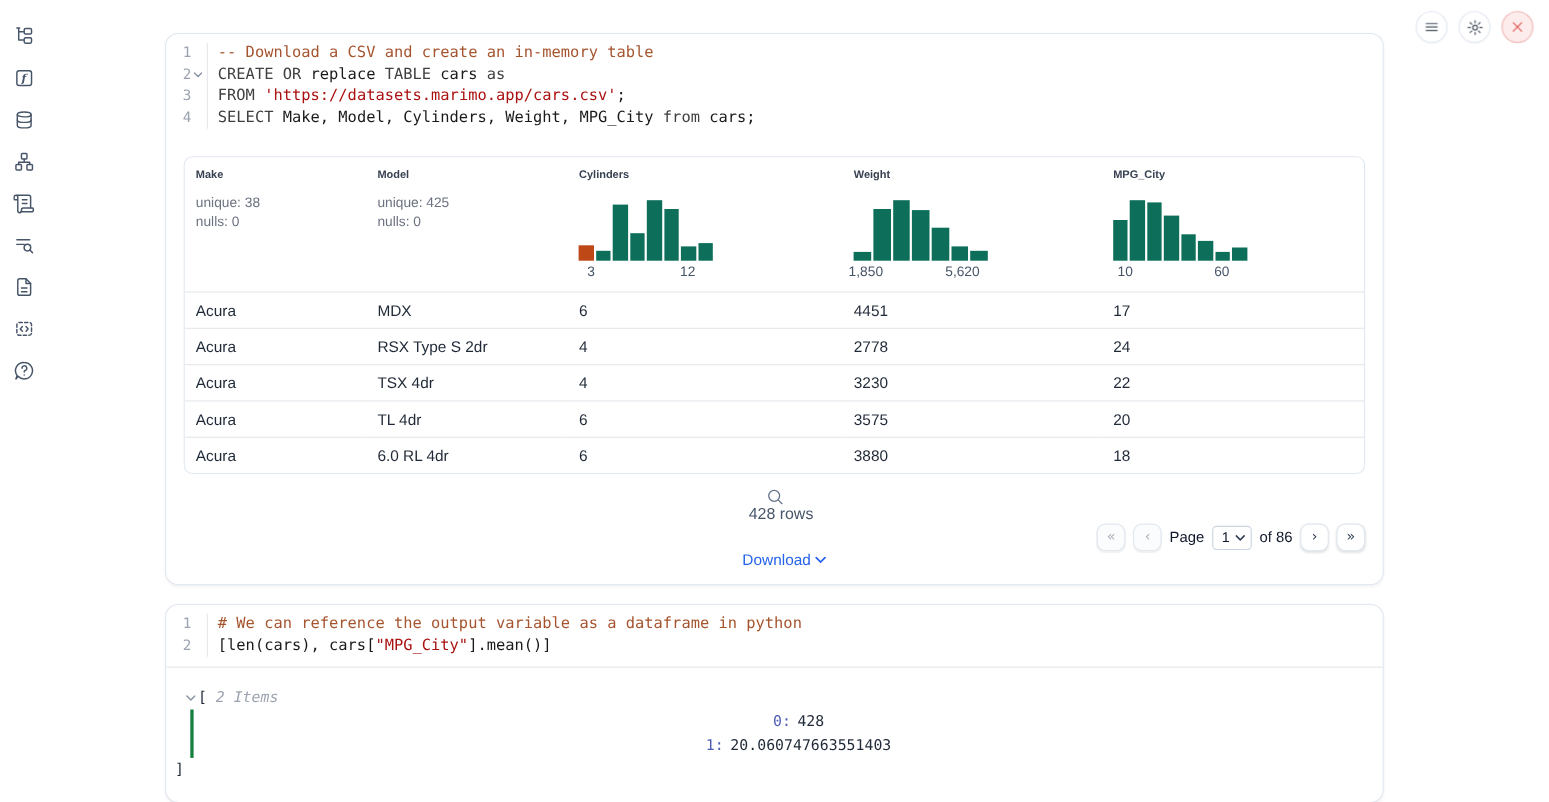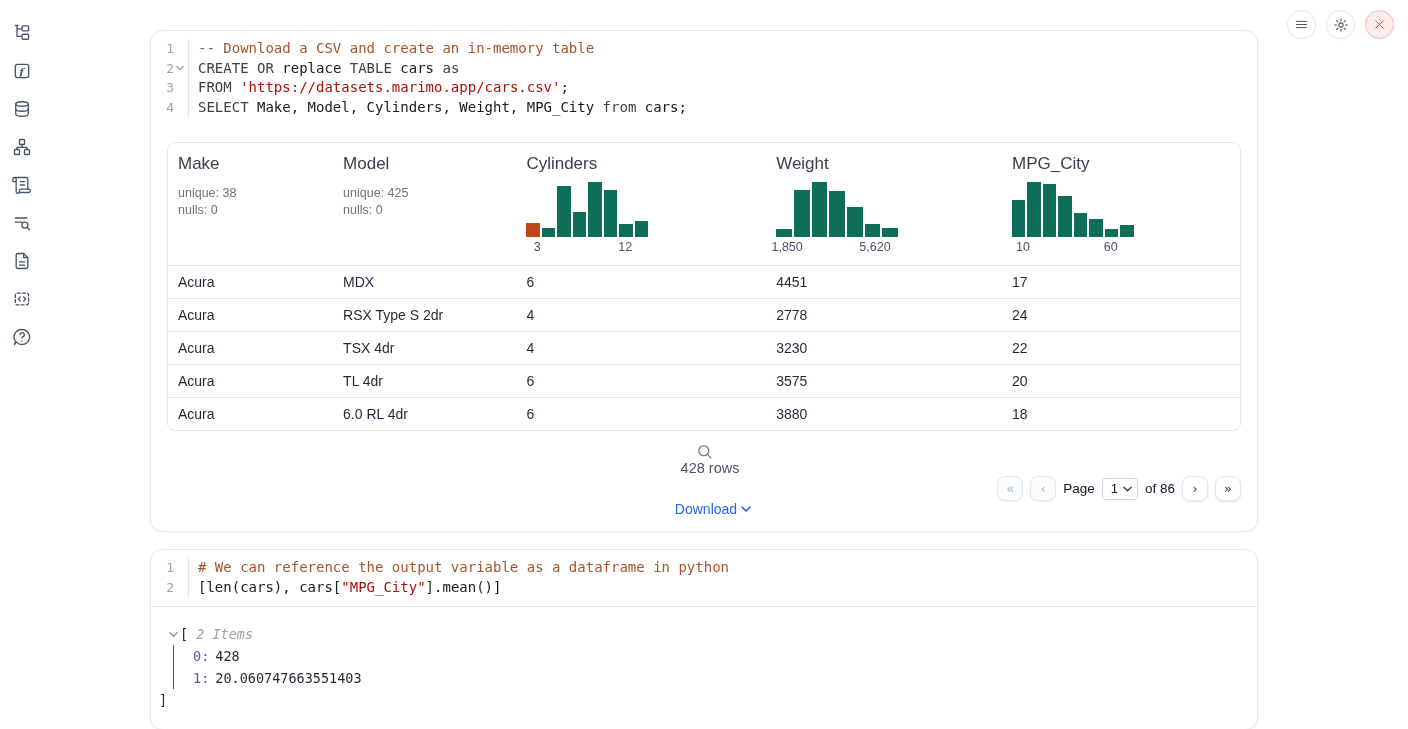--- a/index.html
+++ b/index.html
@@ -46,21 +46,21 @@
                   font-size:12px; font-weight:bold; color:#0b6a9e; padding:0 6px; outline:none;
                   font-family:"Liberation Sans", sans-serif; }
   .lang-label { margin-left:auto; font-size:12px; font-weight:bold; color:#0b6a9e; cursor:pointer; }
 
   
   .table-panel { margin:16px 16px 0; border:1px solid #e2e8f0; border-radius:8px; overflow:hidden; }
   table { width:100%; border-collapse:collapse; table-layout:fixed; }
   col.c0{width:15.4%} col.c1{width:17.1%} col.c2{width:23.3%} col.c3{width:22.0%} col.c4{width:22.2%}
   th { text-align:left; vertical-align:top; padding:11px 10px 10px; height:122px; }
   .col-head { display:flex; flex-direction:column; height:100%; }
-  .col-name { font-size:17px; font-weight:400; color:#374151; }
+  .col-name { font-size:10px; font-weight:700; color:#374151; }
   .col-meta { margin-top:11px; font-size:12.5px; color:#6b7280; line-height:16.5px; font-weight:normal; }
   .hist { width:122px; margin-top:auto; }
   .hist-bars { display:flex; align-items:flex-end; gap:2px; height:55px; }
   .hist-bar { flex:1 1 0; }
   .hist-axis { position:relative; height:15px; margin-top:3px; font-size:12.5px; color:#475569; font-weight:normal; }
   .hmin { position:absolute; left:9%; transform:translateX(-50%); }
   .hmax { position:absolute; left:81%; transform:translateX(-50%); }
   tbody td { border-top:1px solid #e5e7eb; padding:8px 10px; font-size:14px; color:#1f2937; height:33px; }
 
   
@@ -76,21 +76,21 @@
   .page-select { display:flex; align-items:center; gap:5px; border:1px solid #cbd5e1; border-radius:4px;
                  height:22px; padding:0 5px 0 8px; font-size:13px; color:#0f172a; cursor:pointer; }
   .download { margin-left:18px; display:flex; align-items:center; gap:4px; color:#2563eb; font-size:14px;
               text-decoration:none; cursor:pointer; }
 
   
   .tree-output { border-top:1px solid #e5e7eb; padding:16px 0 18px 18px;
                  font-family:"DejaVu Sans Mono", monospace; font-size:13.5px; line-height:22px; color:#1f2937; }
   .tree-head { display:flex; align-items:center; gap:2px; }
   .tree-items-label { color:#9ca3af; font-style:italic; margin-left:6px; }
-  .tree-body { border-left:1px solid #15803d; margin-left:4px; padding-left:19px; }
+  .tree-body { border-left:3px solid #15803d; margin-left:4px; padding-left:19px;text-align:center; }
   .tree-key { color:#4d5db1; }
   .tree-val { color:#1f2937; margin-left:6px; }
   .tree-close { margin-left:-10px; }
 
   .caret-svg { display:inline-flex; }
 </style>
 </head>
 <body>
 
 <aside class="sidebar">

